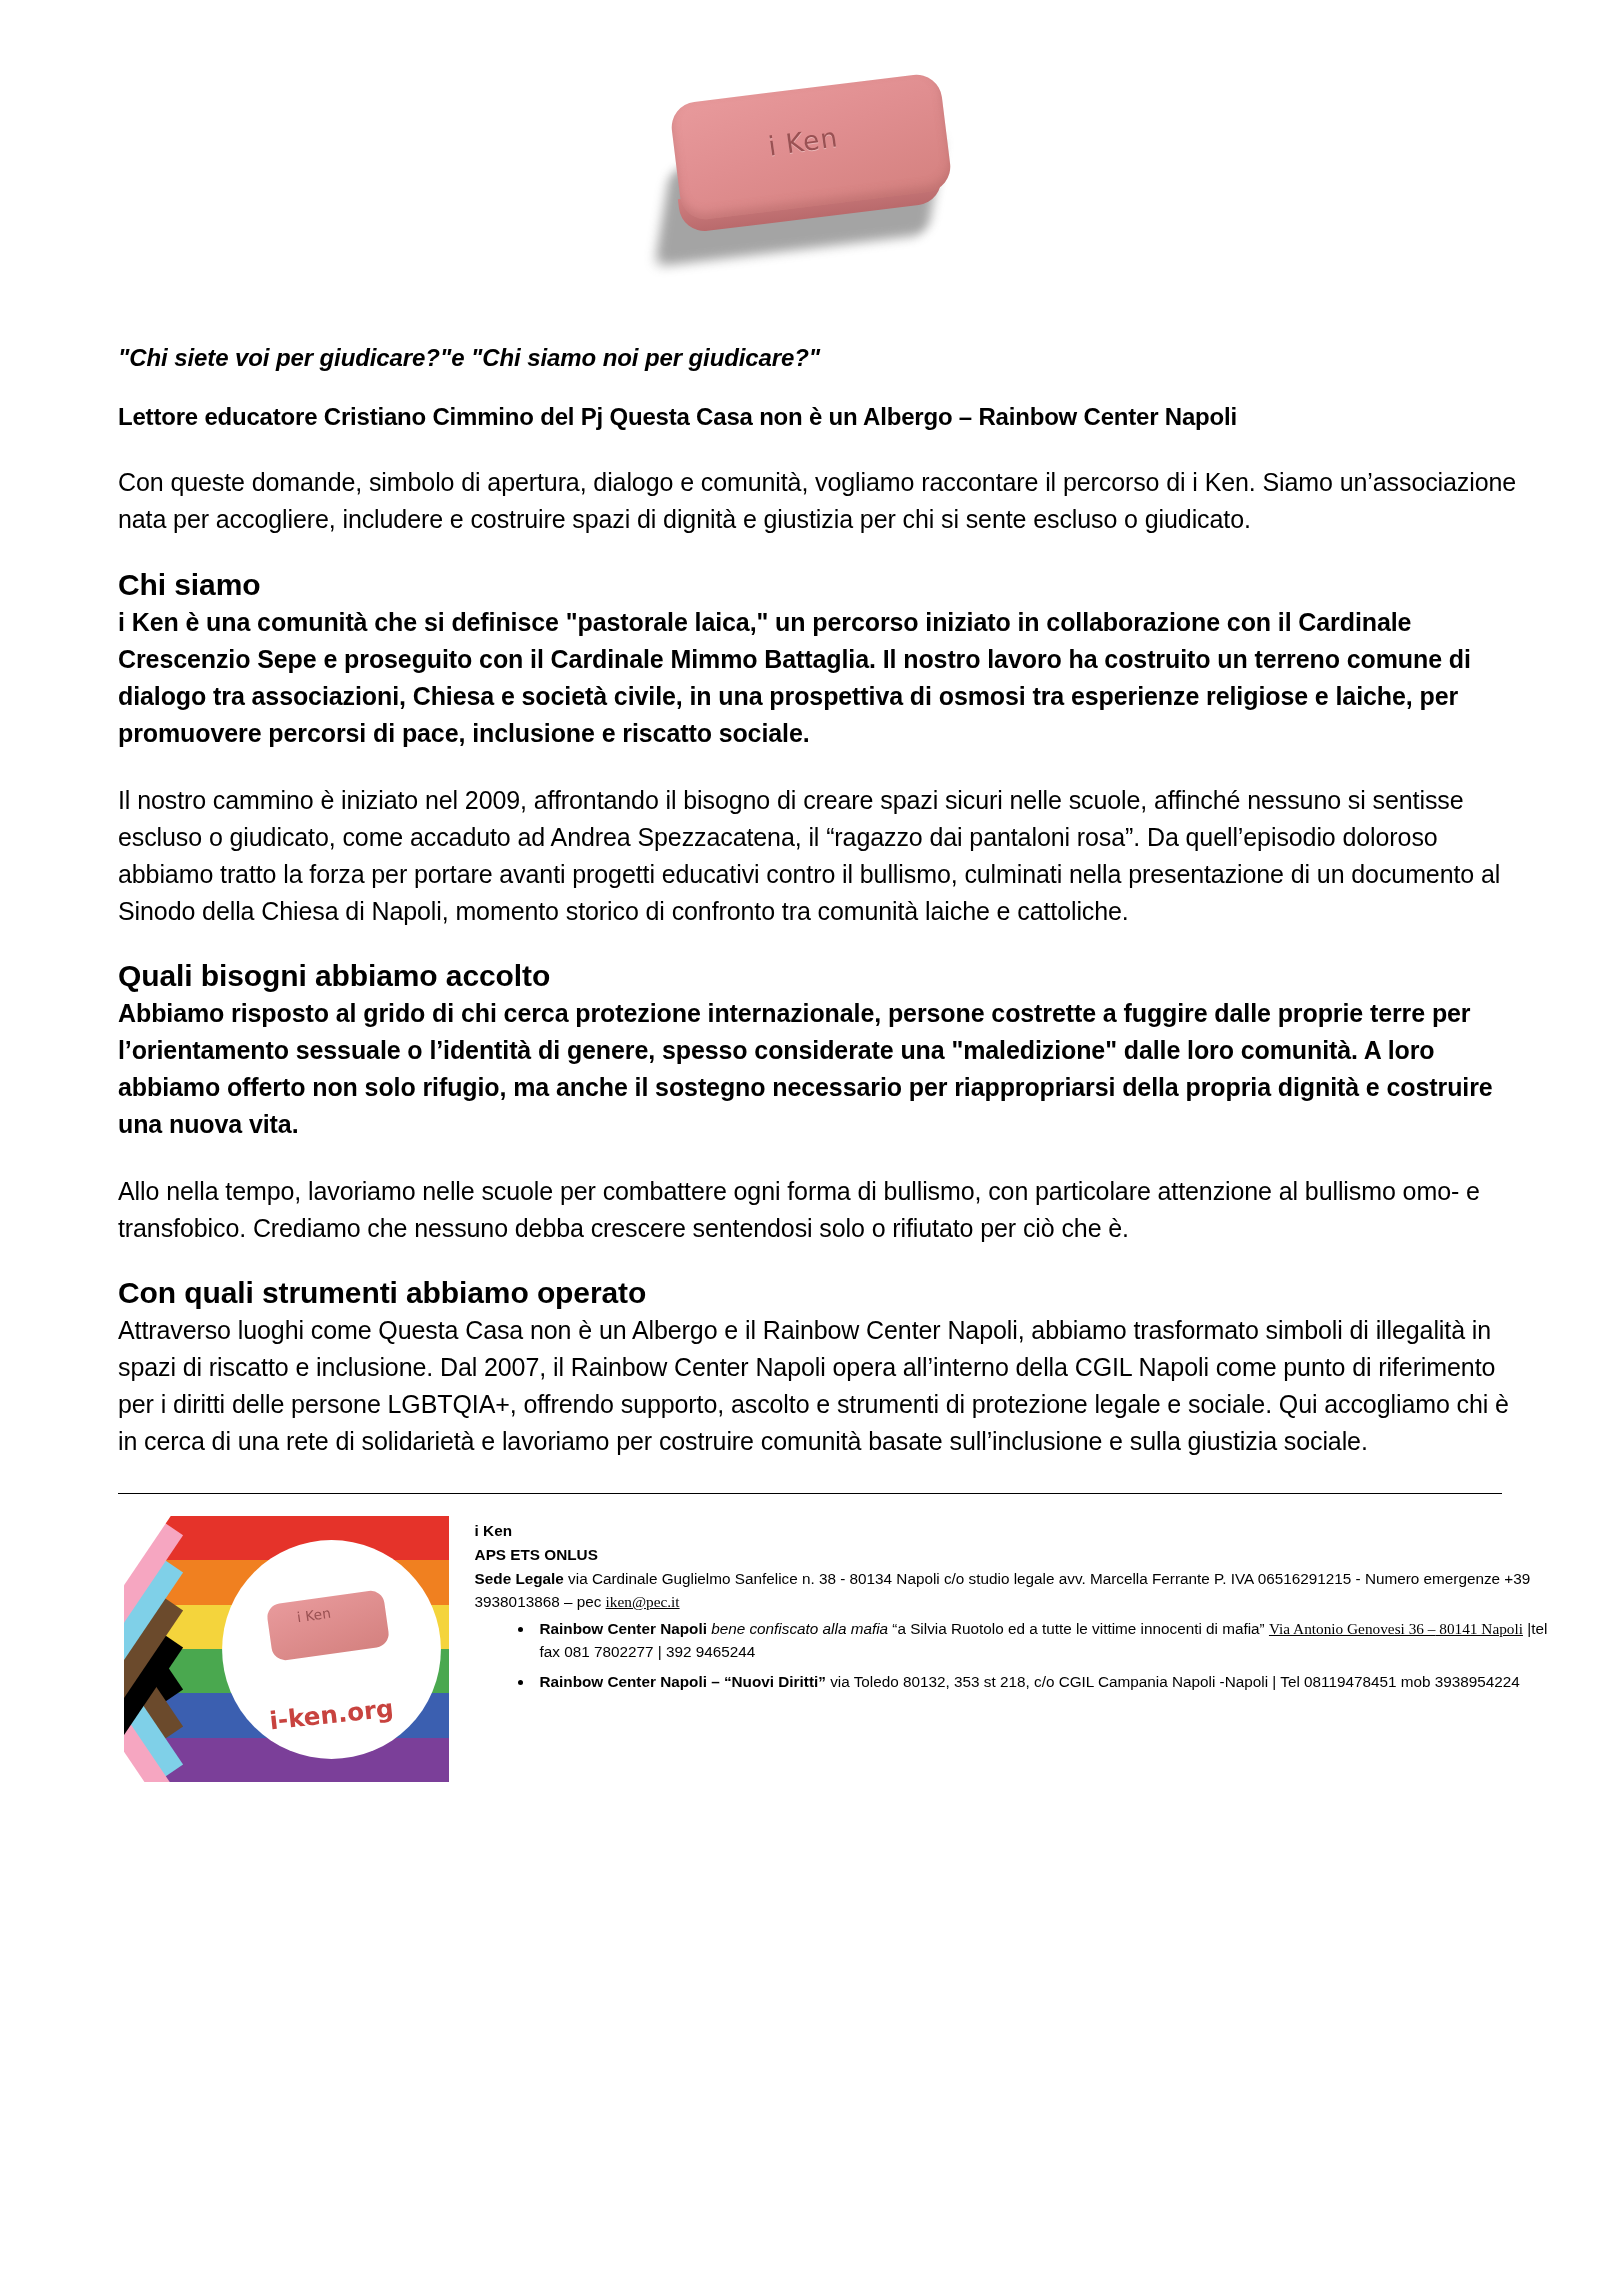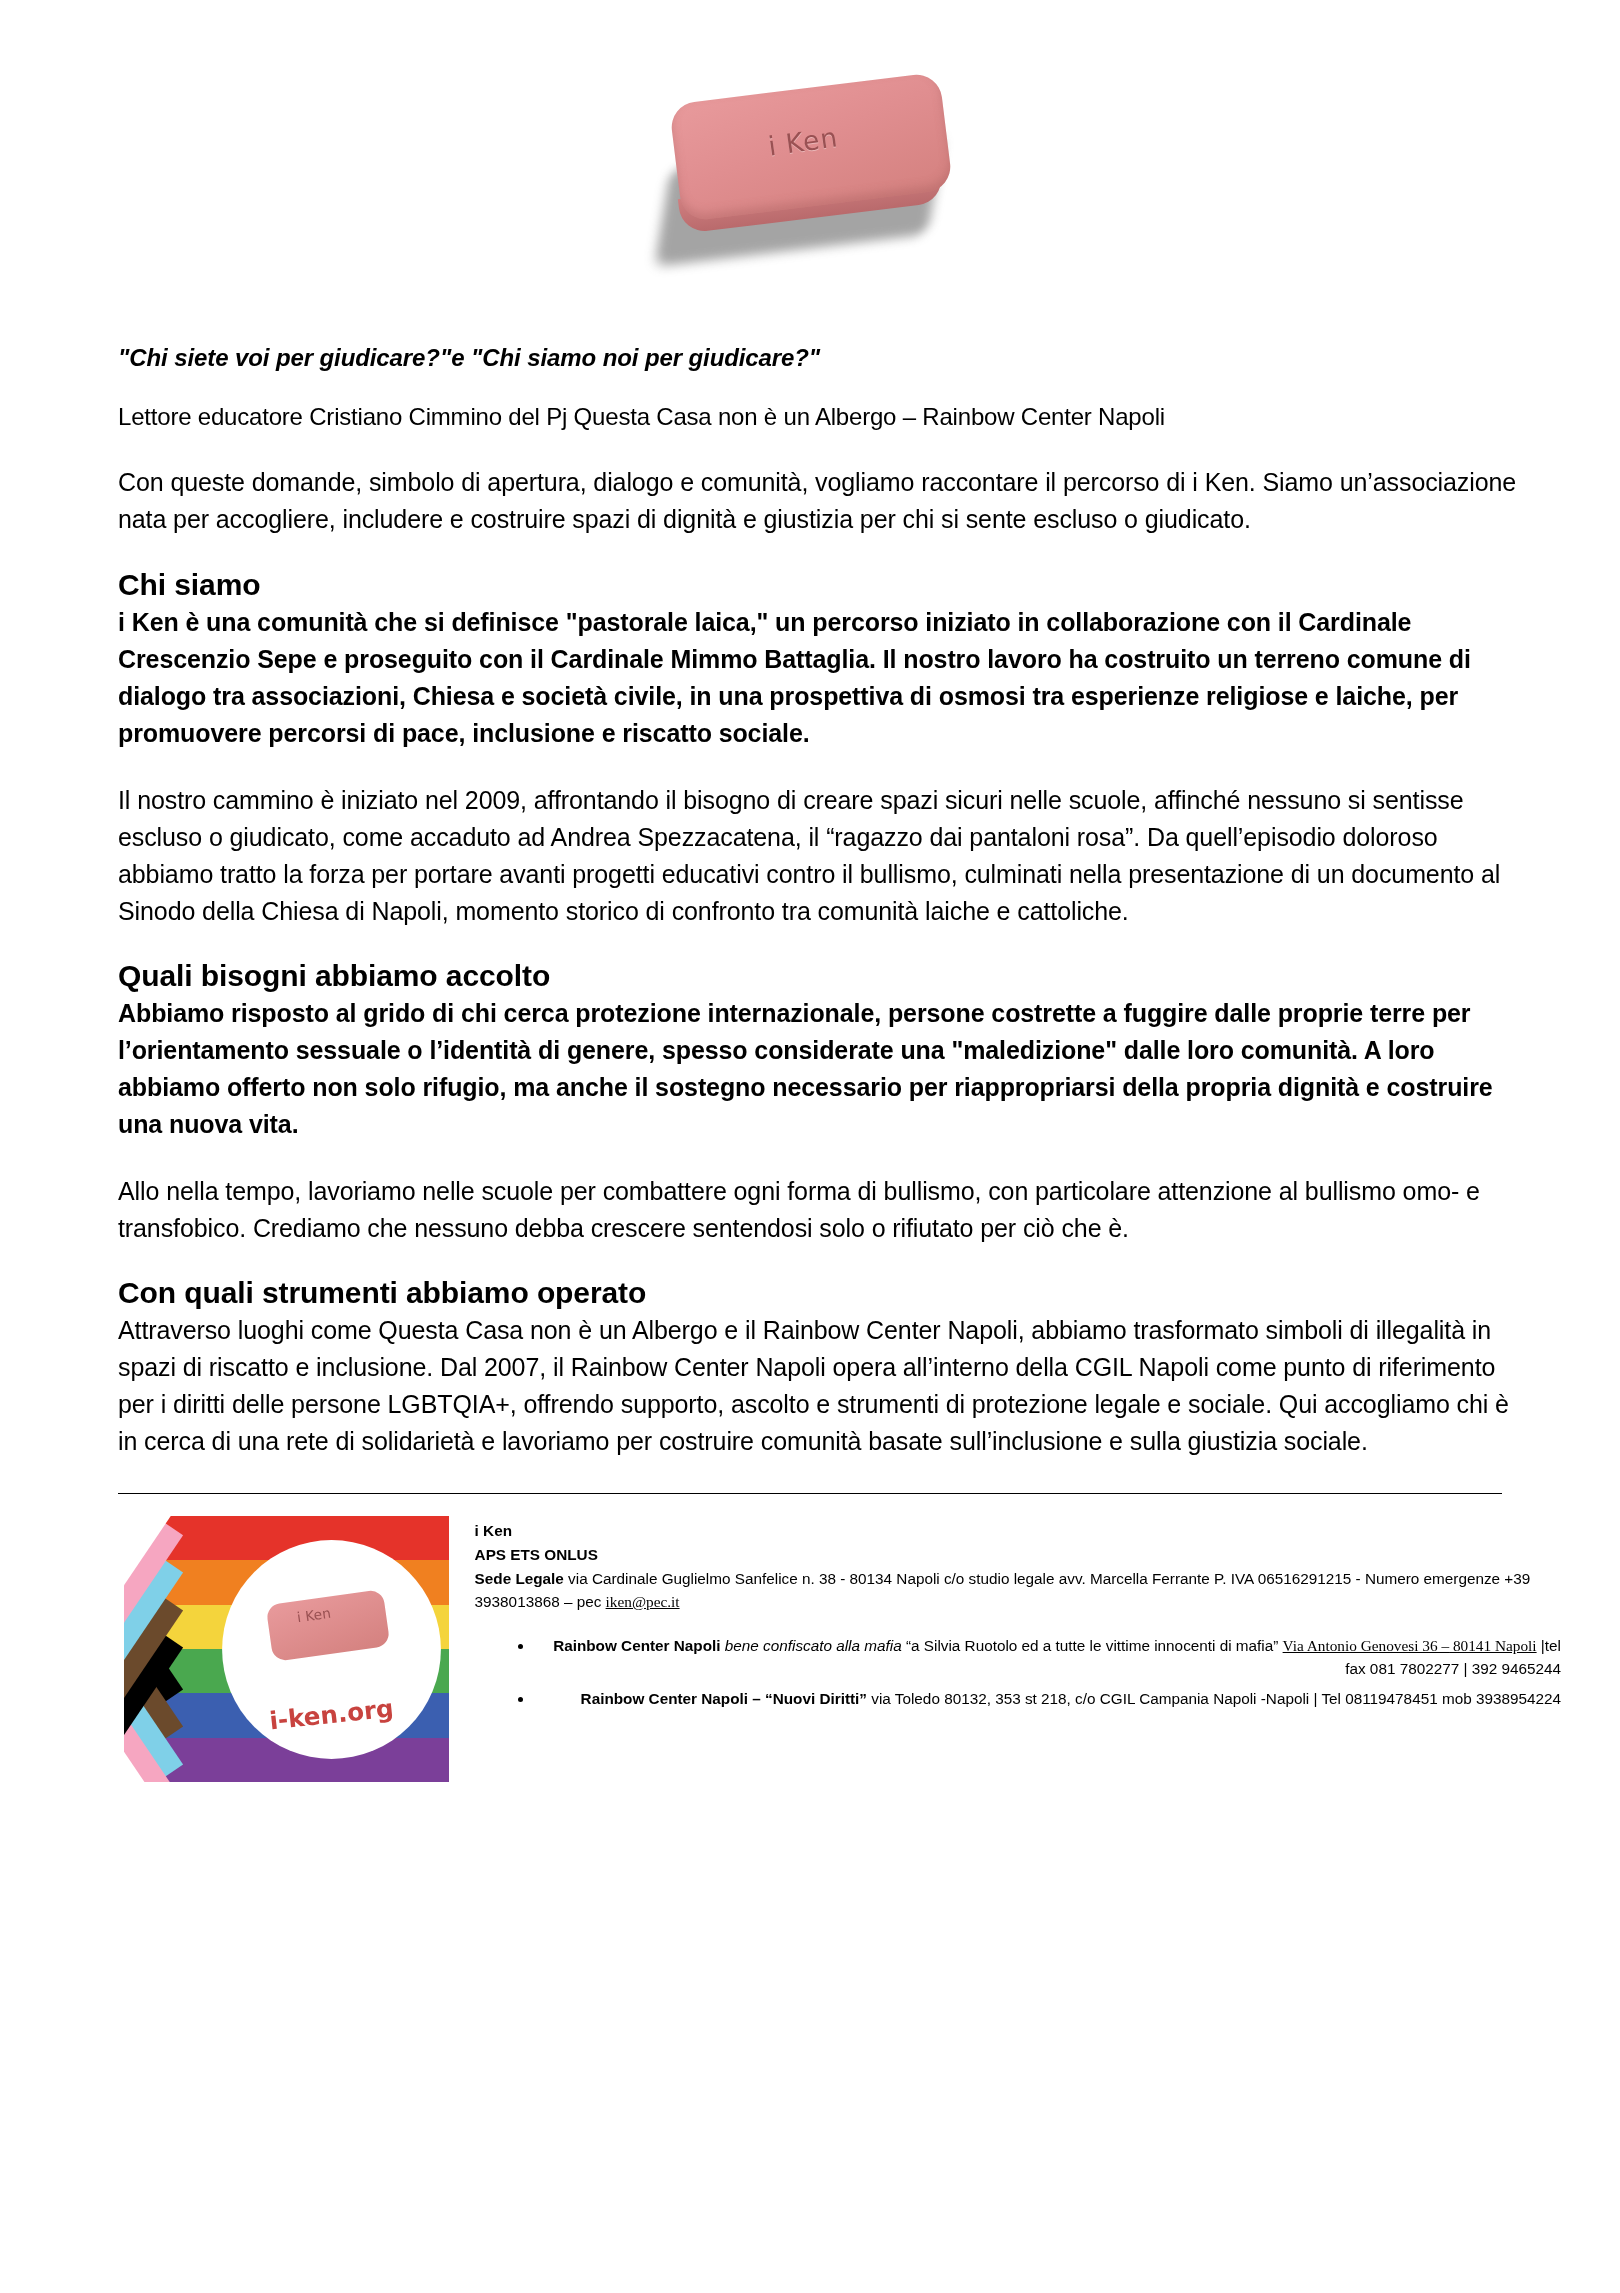--- a/index.html
+++ b/index.html
@@ -89,21 +89,21 @@
   }
   .quote {
     font-size: 24px;
     font-weight: bold;
     font-style: italic;
     margin-bottom: 31.5px;
     letter-spacing: -0.1px;
   }
   .subtitle {
     font-size: 24px;
-    font-weight: normal;
+    font-weight: bold;
     margin-bottom: 33px;
     letter-spacing: -0.2px;
   }
   .para {
     font-size: 25px;
     line-height: 1.48;
     margin-bottom: 29.6px;
     letter-spacing: -0.1px;
   }
   .heading {
@@ -201,24 +201,23 @@
   }
   .footer-text {
     font-size: 15.3px;
     line-height: 1.5;
     padding-top: 3.9px;
     flex: 1 1 auto;
   }
   .footer-text .b { font-weight: bold; }
   .footer-text .line { margin-bottom: 1px; }
   .footer-text .bullets {
-    margin: 21px 0 0 0;
+    margin: 4px 0 0 0;
     padding-left: 59px;
     list-style: disc;
-    text-align: right;
   }
   .footer-text .bullets li {
     margin-bottom: 7.9px;
     padding-left: 5.9px;
   }
   .u { text-decoration: underline; font-family: Liberation Serif, serif; }
   .ital-s { font-style: italic; }
 </style>
 </head>
 <body>

